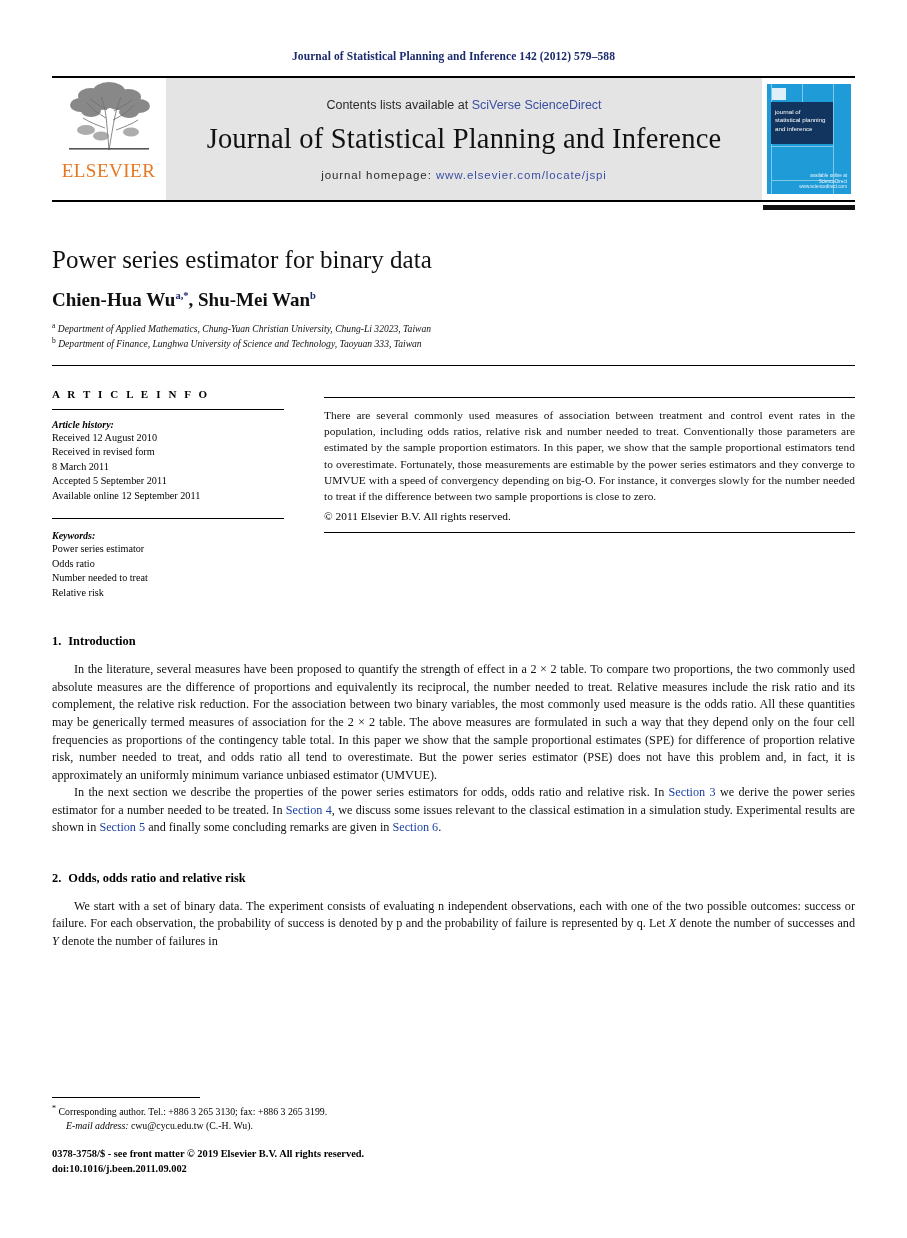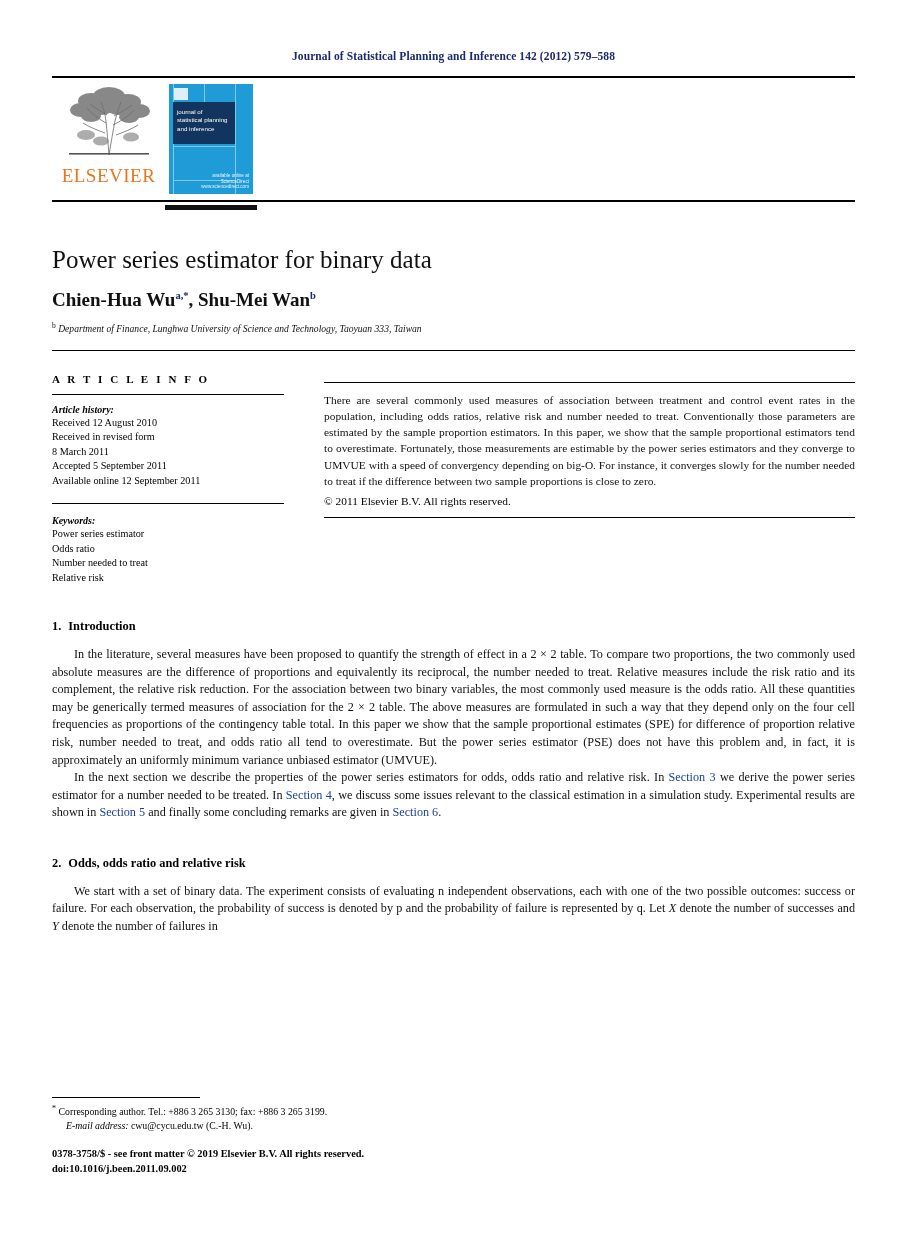--- a/index.html
+++ b/index.html
@@ -46,21 +46,20 @@
   }
   .elsevier-logo {
     width: 113px;
     flex: 0 0 113px;
     position: relative;
     background: #fff;
     display: flex;
     flex-direction: column;
     align-items: center;
     justify-content: flex-start;
-    padding-top: 5px;
     box-sizing: border-box;
   }
   .tree-svg { display:block; }
   .elsevier-word {
     font-family: "Liberation Serif", serif;
     color: #e87722;
     font-size: 19px;
     letter-spacing: 0.5px;
     line-height: 1;
     margin-top: 1px;
@@ -325,20 +324,29 @@
         <g fill="#8a8a8a" opacity="0.7">
           <ellipse cx="25" cy="52" rx="9" ry="5"></ellipse>
           <ellipse cx="40" cy="58" rx="8" ry="4.5"></ellipse>
           <ellipse cx="70" cy="54" rx="8" ry="4.5"></ellipse>
         </g>
         <rect x="8" y="70" width="80" height="1.6" fill="#555"></rect>
       </svg>
       <div class="elsevier-word">ELSEVIER</div>
     </div>
 
+    <div class="journal-band">
+      <div class="contents-line">
+        <span>Contents lists available at </span><span class="sd-link">SciVerse ScienceDirect</span>
+      </div>
+      <div class="journal-title">Journal of Statistical Planning and Inference</div>
+      <div class="homepage-line">
+        <span>journal homepage: </span><span class="hp-link">www.elsevier.com/locate/jspi</span>
+      </div>
+    </div>
 
     <div class="cover-thumb">
       <div class="cover-inner">
         <div class="cgrid" style="left:4px; top:0; width:1px; height:110px;"></div>
         <div class="cgrid" style="left:66px; top:0; width:1px; height:110px;"></div>
         <div class="cgrid" style="left:4px; top:62px; width:62px; height:1px;"></div>
         <div class="cgrid" style="left:4px; top:96px; width:62px; height:1px;"></div>
         <div class="cgrid" style="left:35px; top:0; width:1px; height:18px;"></div>
         <div class="cover-mark"></div>
         <div class="cover-navy" style="white-space:pre-line;">journal of
@@ -354,20 +362,21 @@
 
   <div class="content">
 
     <div class="art-title">Power series estimator for binary data</div>
 
     <div class="authors">
       <span>Chien-Hua Wu</span><sup>a,*</sup><span>, </span><span>Shu-Mei Wan</span><sup>b</sup>
     </div>
 
     <div class="affils">
+      <div><sup>a</sup> <span>Department of Applied Mathematics, Chung-Yuan Christian University, Chung-Li 32023, Taiwan</span></div>
       <div><sup>b</sup> <span>Department of Finance, Lunghwa University of Science and Technology, Taoyuan 333, Taiwan</span></div>
     </div>
 
     <div class="title-rule"></div>
 
     <div class="info-abstract">
 
       <div class="col-info">
         <div class="sec-label">A R T I C L E  I N F O</div>
         <div class="thin-rule"></div>

